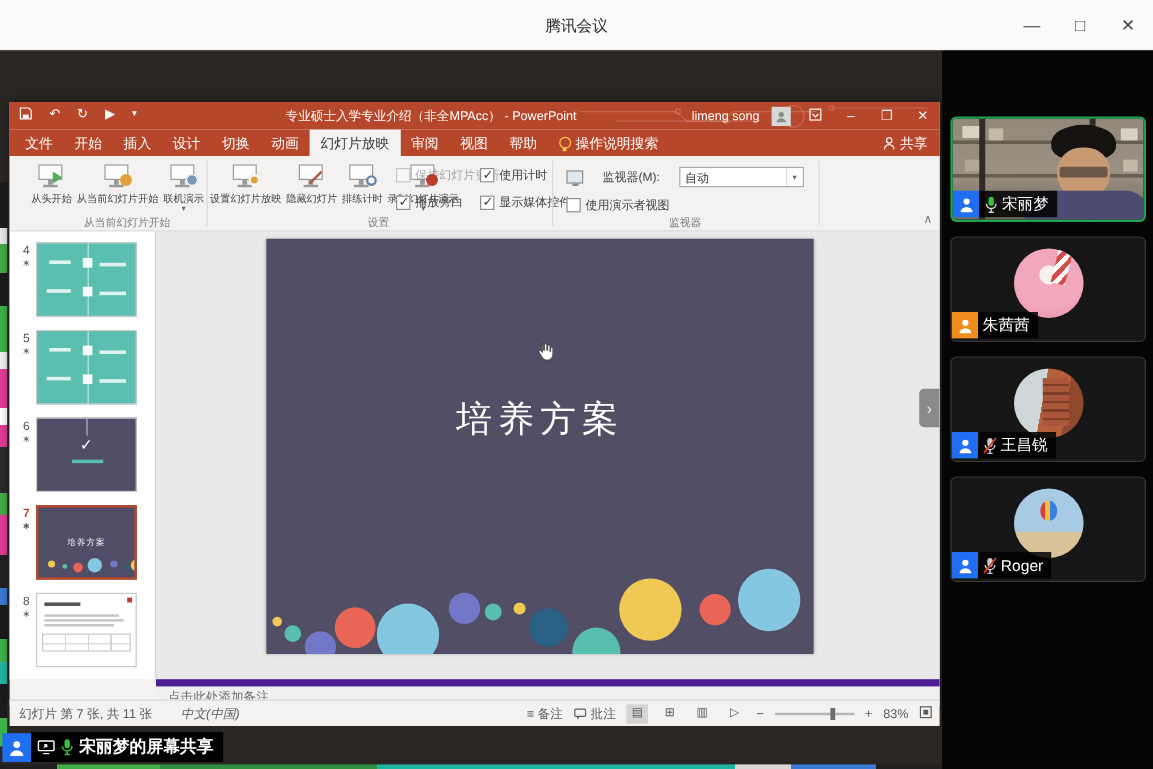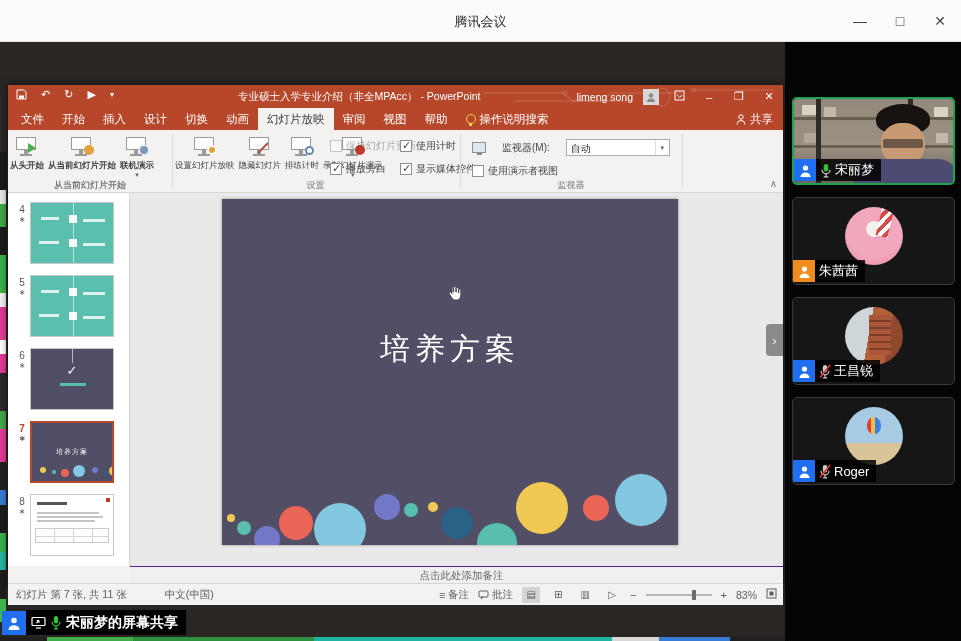--- a/index.html
+++ b/index.html
@@ -111,24 +111,24 @@
       repeating-linear-gradient(90deg,transparent 0 18px,#d5d5d5 18px 19px);}
   .th-white .mark{position:absolute;right:3px;top:3px;width:4px;height:4px;background:#c0392b;}
 
   .canvas{position:relative;flex:1;background:#e9e9e9;overflow:hidden;}
   .slide{position:absolute;left:92px;top:6px;width:456px;height:346px;background:#514e66;overflow:hidden;box-shadow:0 0 3px rgba(0,0,0,.35);}
   .slide-title{position:absolute;left:0;right:0;top:130px;text-align:center;color:#fff;font-size:30px;letter-spacing:5px;}
   .circle{position:absolute;border-radius:50%;}
   .cursor{position:absolute;left:318px;top:92px;}
   .scroll-next{position:absolute;right:0;top:131px;width:17px;height:32px;background:#8a8a8a;border-radius:4px 0 0 4px;color:#f0f0f0;font-size:13px;display:flex;align-items:center;justify-content:center;}
 
-  .notes-bar{position:absolute;left:122px;top:481px;width:653px;height:17px;background:#f1f0ef;border-top:1px solid #4c1d95;font-size:10.5px;color:#666;padding:2px 0 0 10px;text-align:center;}
+  .notes-bar{position:absolute;left:122px;top:481px;width:653px;height:17px;background:#f1f0ef;border-top:6px solid #4c1d95;font-size:10.5px;color:#666;padding:2px 0 0 10px;}
   .statusbar{position:absolute;left:0;top:498px;width:775px;height:22px;background:#f3f2f1;border-top:1px solid #d8d6d4;display:flex;align-items:center;font-size:10.5px;color:#5c5c5c;}
   .sb-left1{margin-left:8px;white-space:nowrap;}
-  .sb-left2{margin-left:38px;white-space:nowrap;}
+  .sb-left2{margin-left:24px;white-space:nowrap;font-style:italic;}
   .sb-right{margin-left:auto;display:flex;align-items:center;gap:9px;padding-right:6px;}
   .sb-item{display:flex;align-items:center;gap:3px;white-space:nowrap;}
   .view-btn{width:18px;height:16px;display:flex;align-items:center;justify-content:center;font-size:10px;color:#5c5c5c;}
   .view-btn.active{background:#d6d4d2;}
   .zoom-track{position:relative;width:66px;height:2px;background:#b5b5b5;}
   .zoom-thumb{position:absolute;left:70%;top:-4px;width:4px;height:10px;background:#6d6d6d;}
   .zoom-minus,.zoom-plus{font-size:11px;color:#5c5c5c;}
 
   
   .banner{position:absolute;left:2px;top:568px;display:flex;align-items:stretch;height:25px;}
@@ -264,21 +264,21 @@
         <div class="share-btn">
           <svg width="10" height="11">
               <circle cx="5" cy="3" r="2.2" fill="none" stroke="#fff"></circle>
               <path d="M1 10.5 a4 4 0 0 1 8 0" fill="none" stroke="#fff"></path>
             </svg>
           <span>共享</span>
         </div>
       </div>
 
       <div class="ribbon">
-        <div class="grp" style="left:0;width:164px;font-weight:bold;">
+        <div class="grp" style="left:16px;width:164px;">
           <div class="btnrow" id="grp-start">
               <div class="big-btn g-play">
                 <span class="rb-icon">
                   <span class="mon"></span>
                   <span class="stand"></span>
                   <span class="base"></span>
                   <span class="acc"></span>
                 </span>
                 <span>从头开始</span>
               </div>

